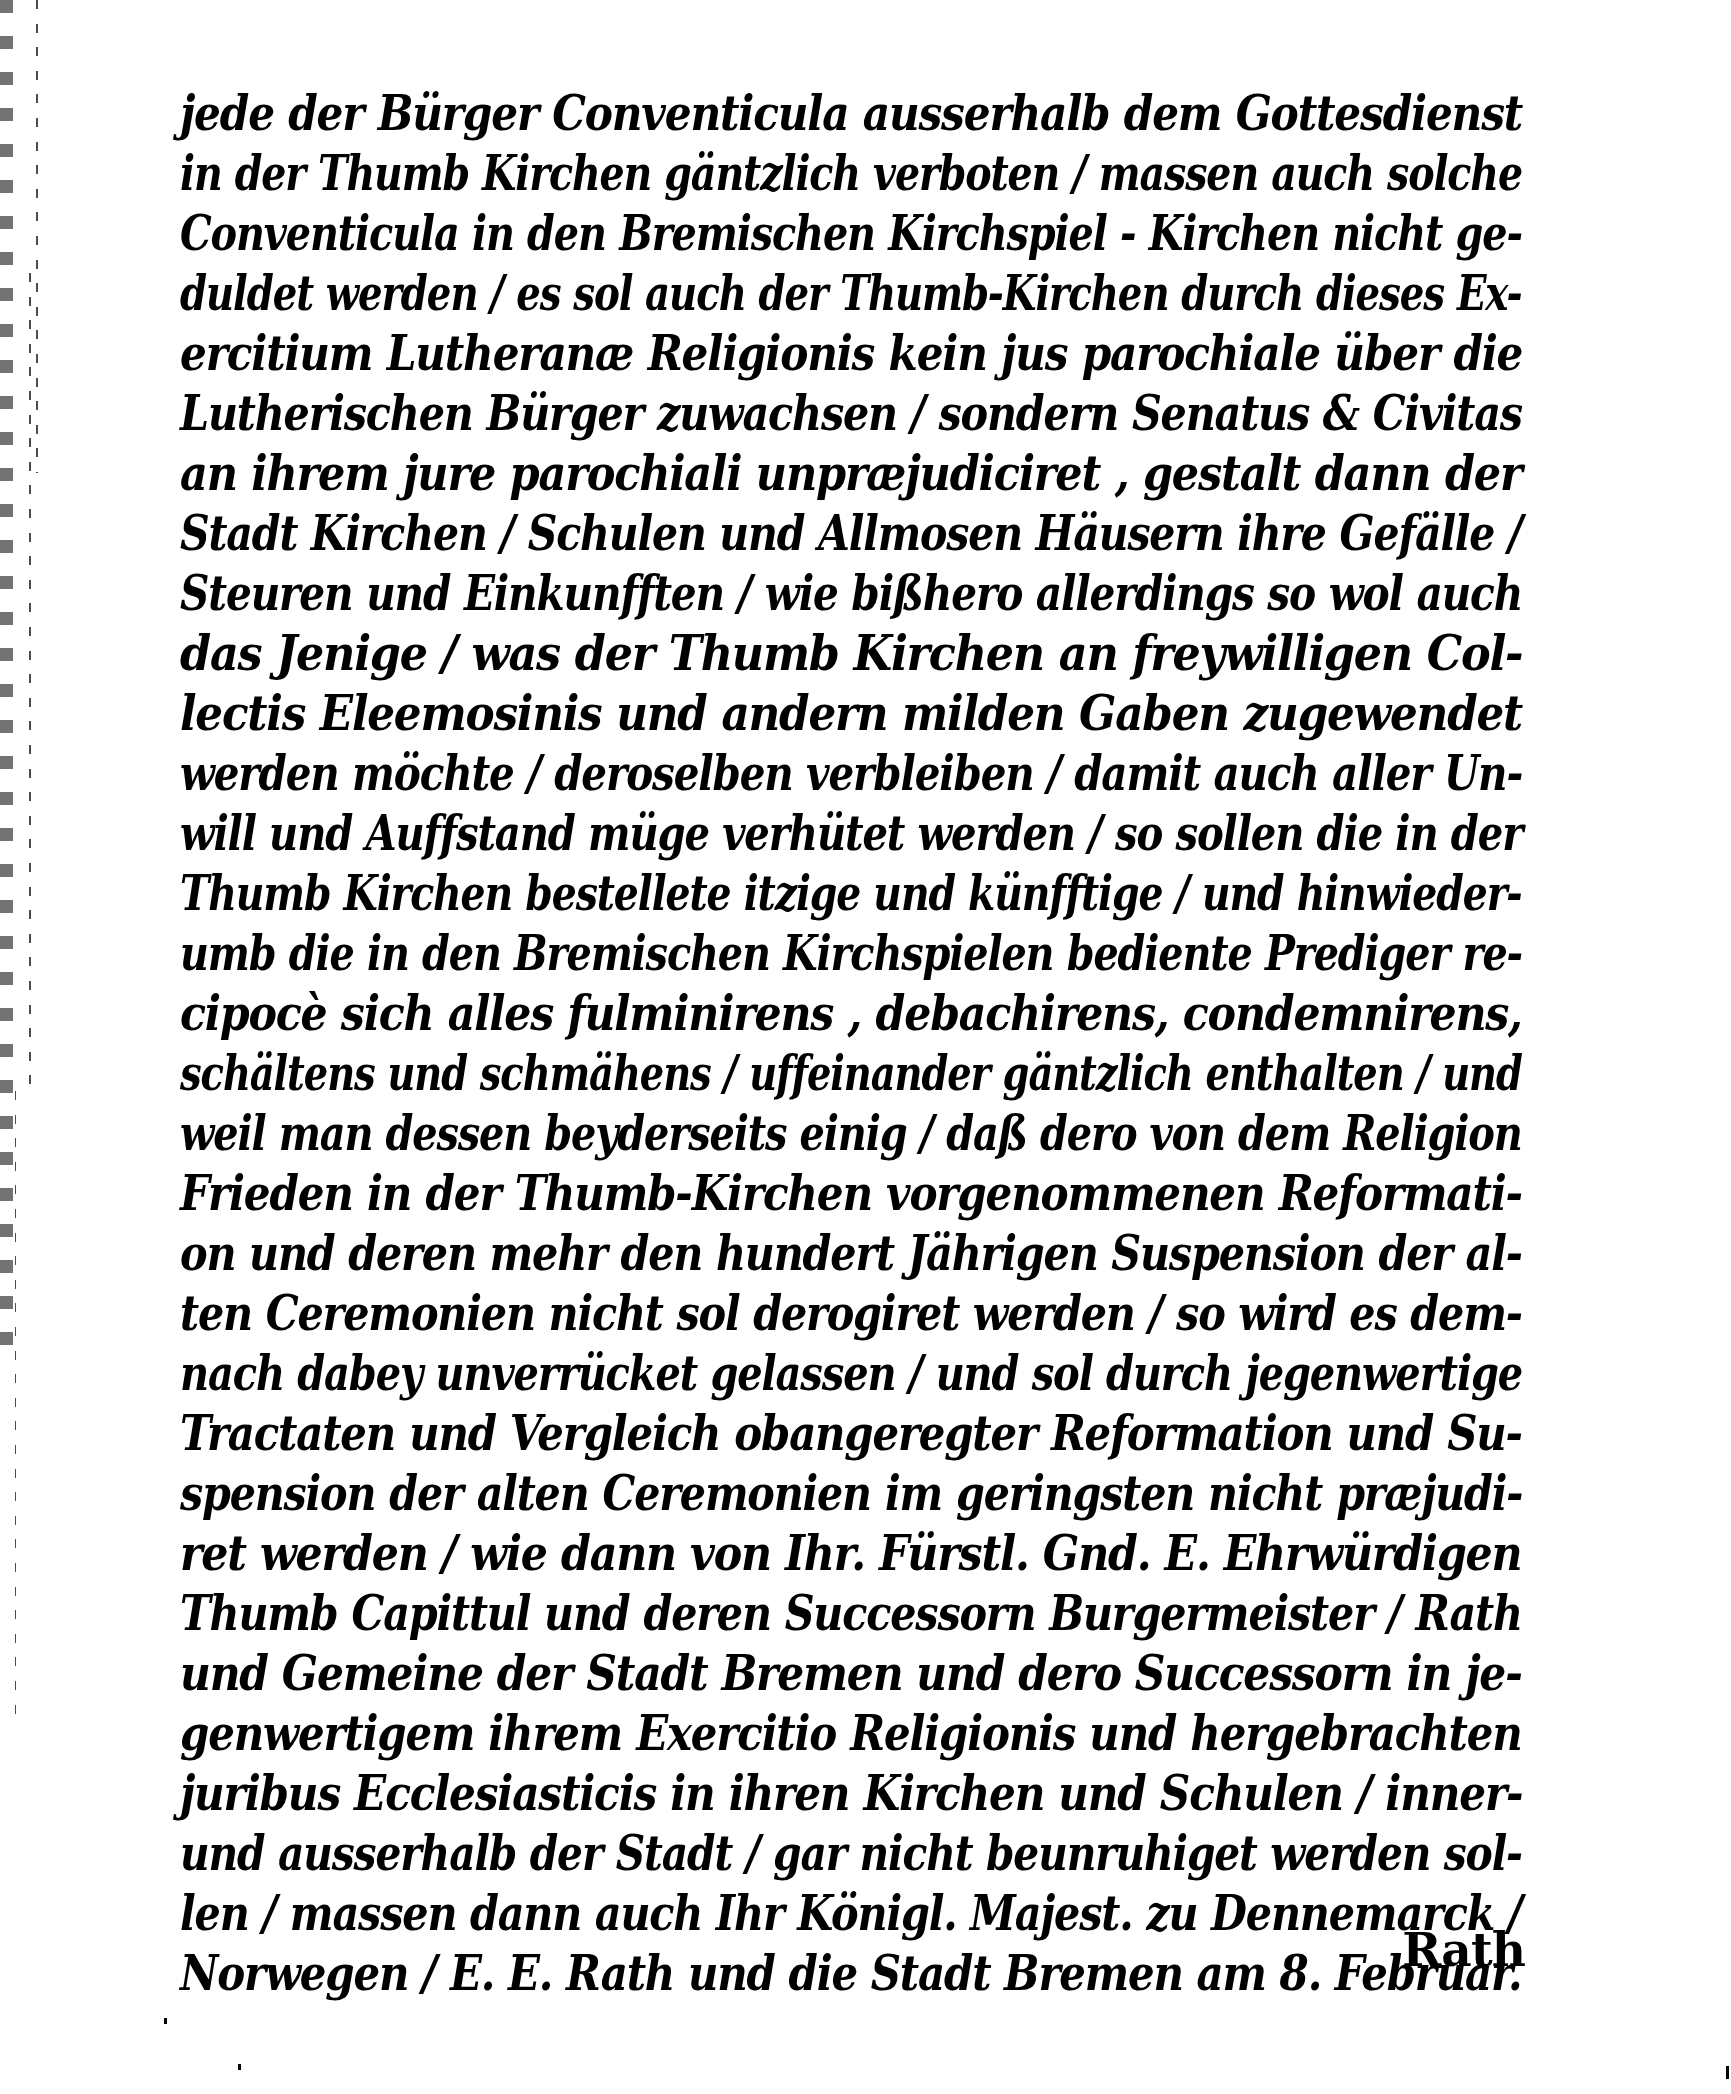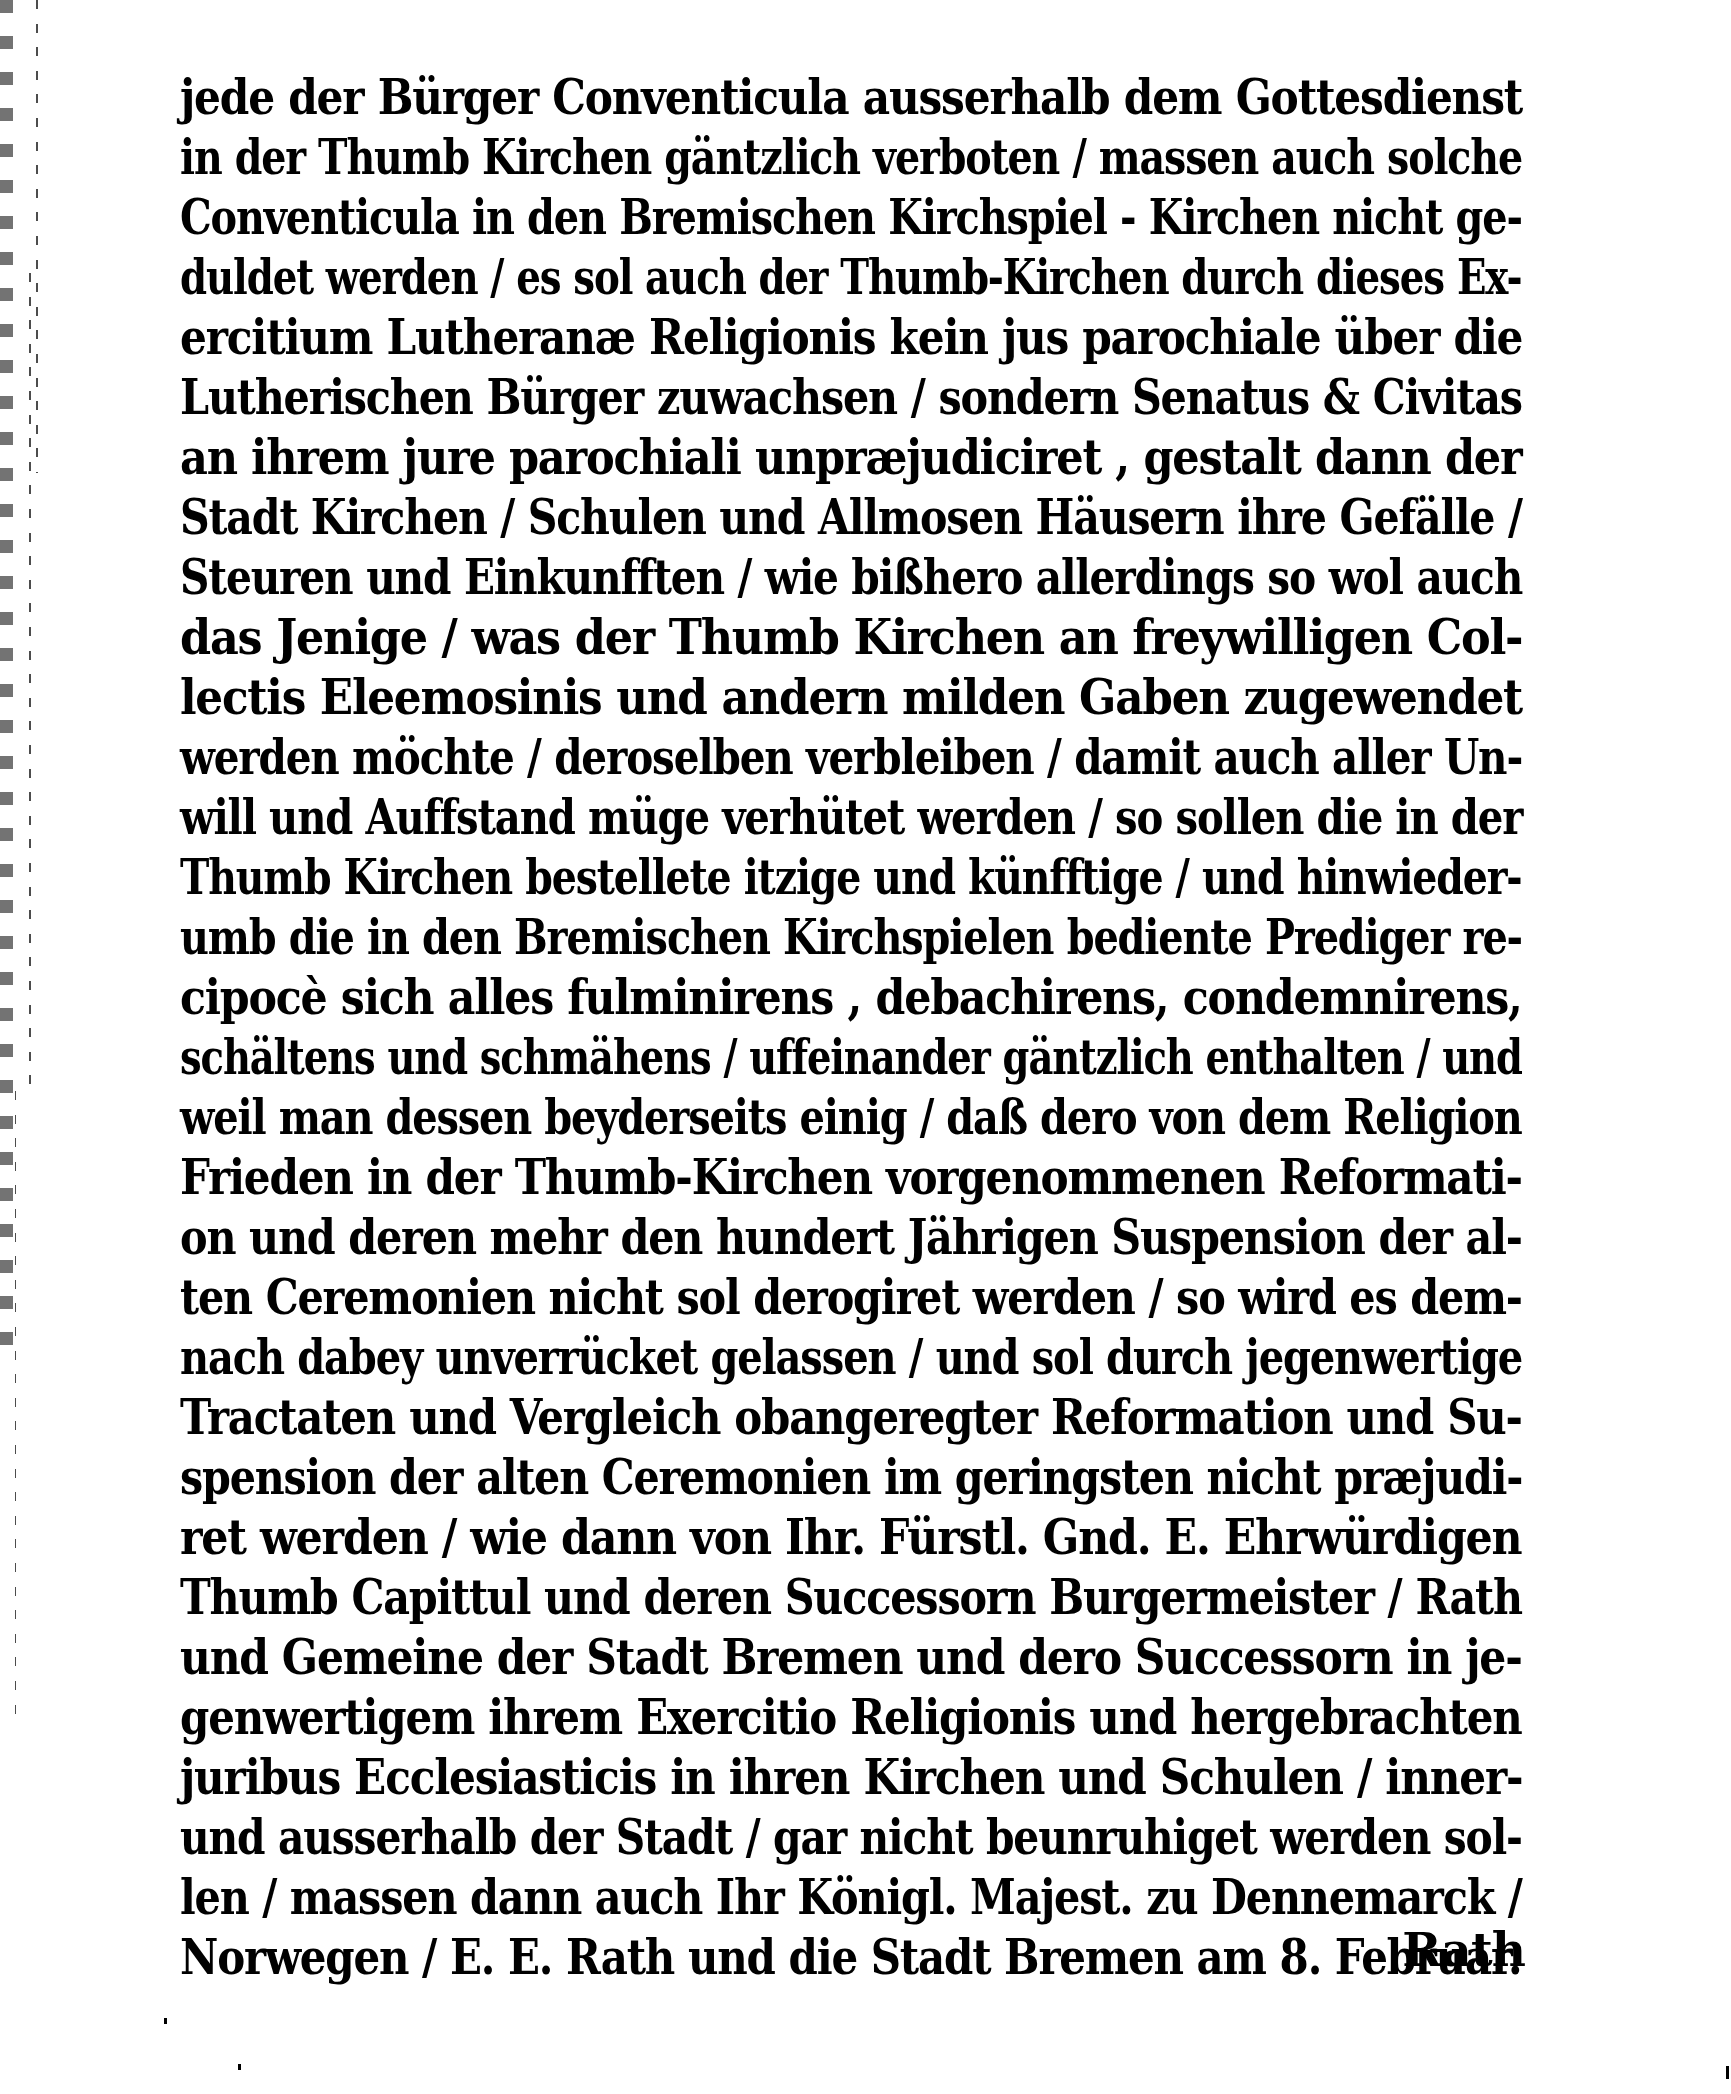--- a/index.html
+++ b/index.html
@@ -33,22 +33,23 @@
     }
     .margin-line {
       position: absolute;
       width: 1.8px;
       background: repeating-linear-gradient(180deg, #000 0 9px, transparent 9px 23.6px);
       opacity: 0.7;
     }
     .text-block {
       position: absolute;
       left: 180px;
-      top: 67px;
+      top: 83px;
       width: 1346px;
+      font-style: italic;
     }
     .line {
       display: block;
       height: 60px;
       line-height: 60px;
       font-family: "DejaVu Serif", serif;
       font-weight: bold;
       font-size: 49px;
       white-space: nowrap;
       text-align: justify;

